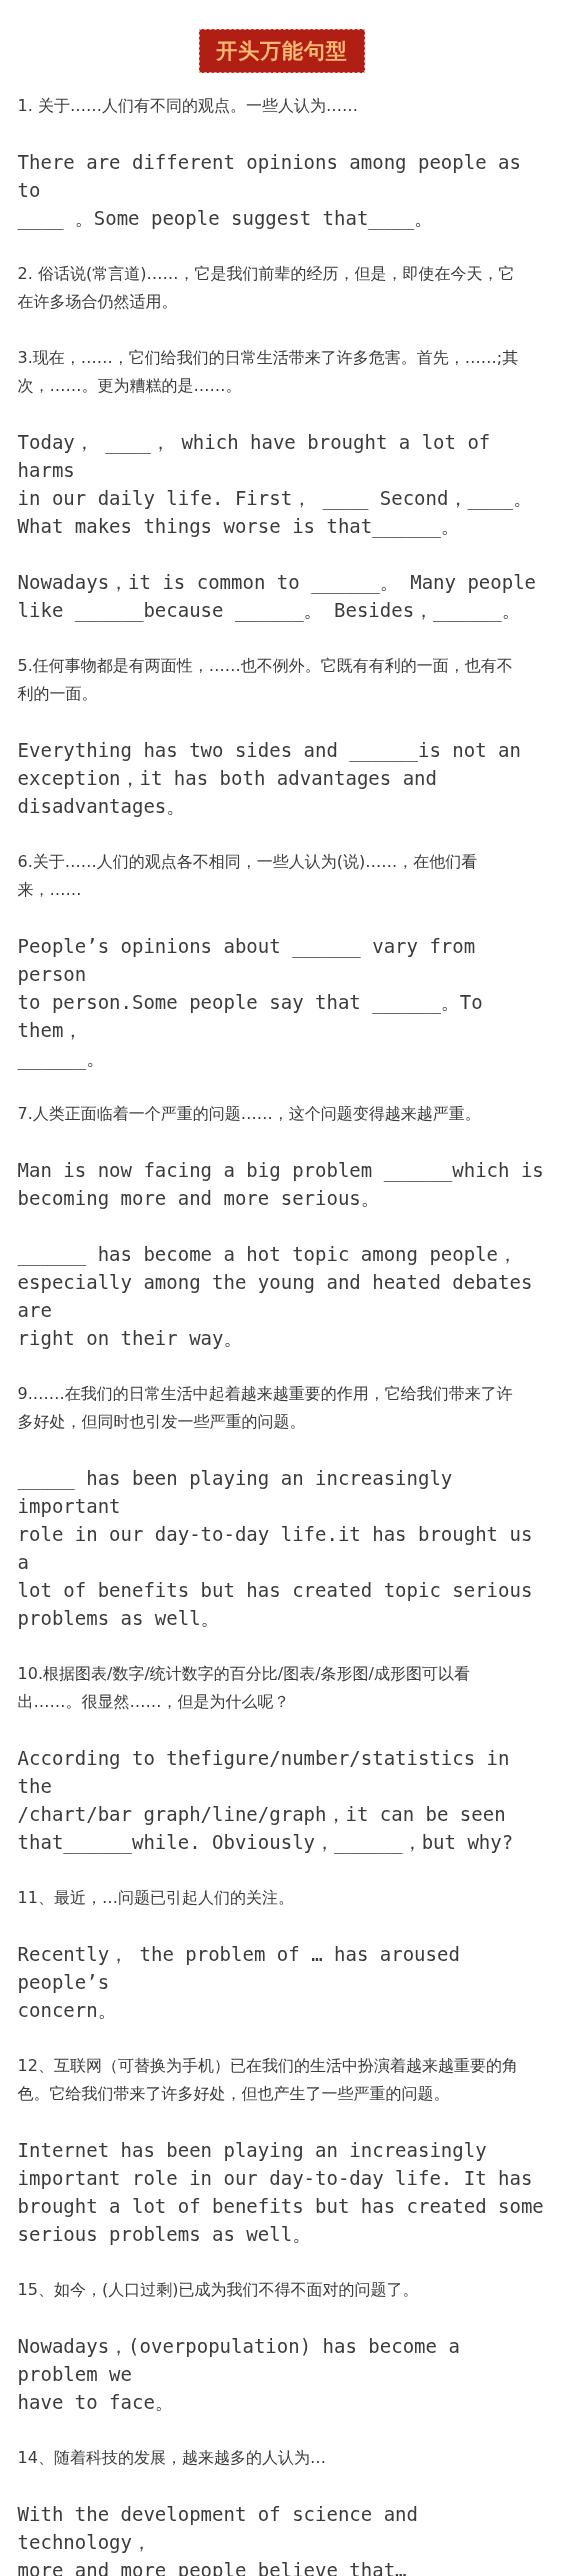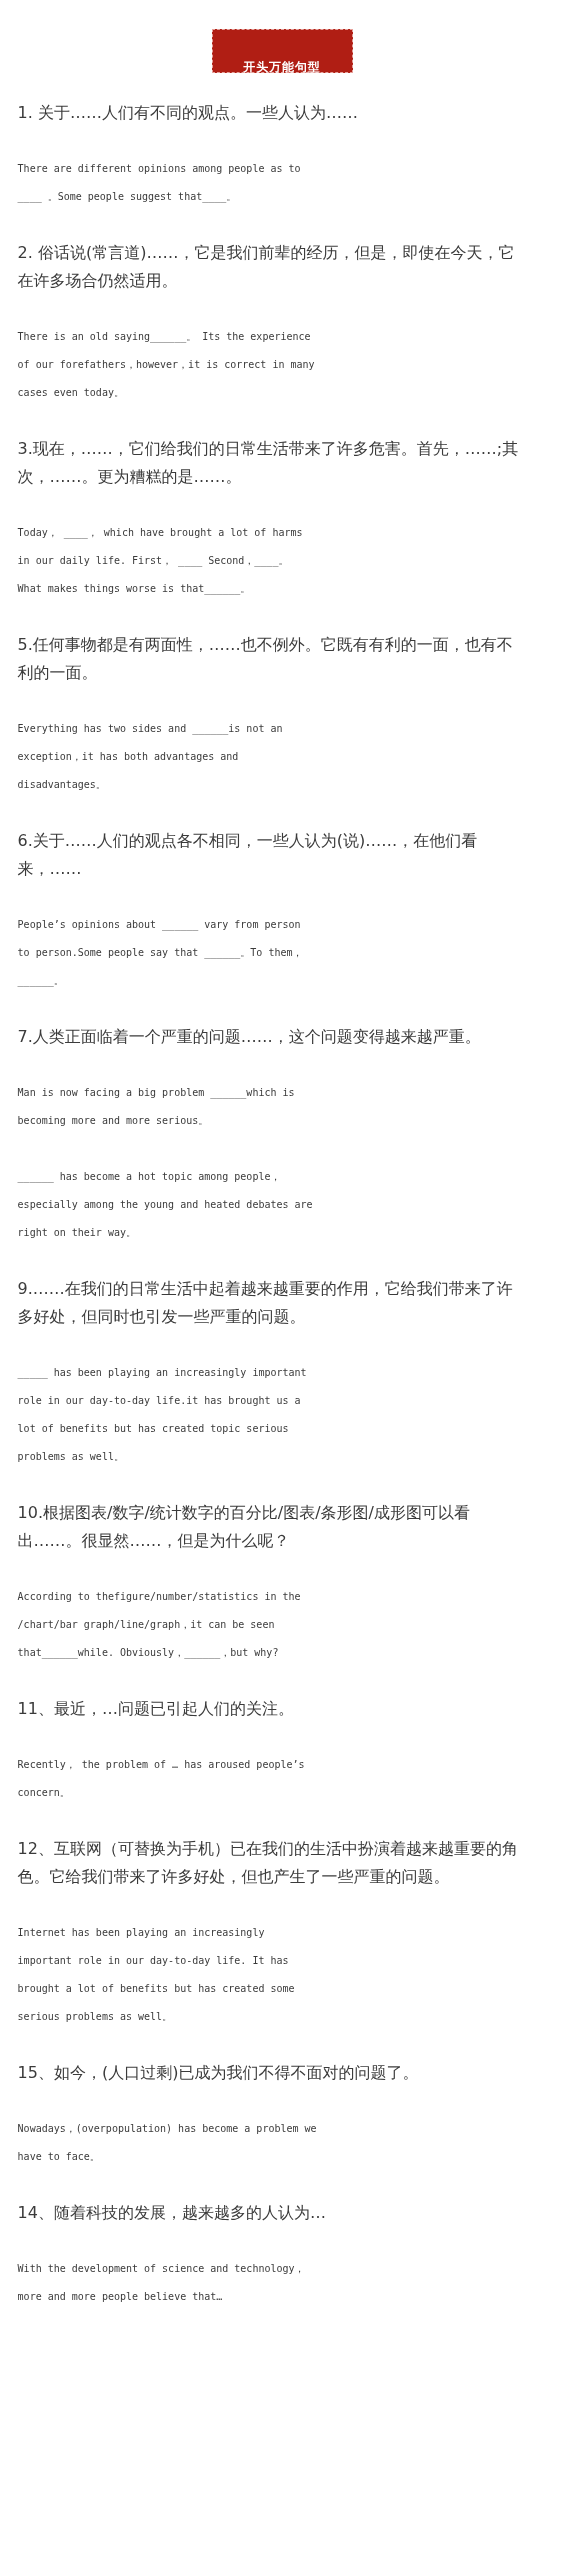--- a/index.html
+++ b/index.html
@@ -20,48 +20,48 @@
       box-sizing: border-box;
       width: 564px;
     }
     .title-wrap {
       text-align: center;
       margin-bottom: 19.4px;
     }
     .title-badge {
       display: inline-block;
       background: #b01e14;
-      color: #ffffff;
+      color: #fdba74;
       font-family: "DejaVu Sans", "Liberation Sans", sans-serif;
       font-weight: bold;
-      font-size: 12px;
+      font-size: 21px;
       line-height: 42px;
       height: 44px;
-      padding: 16px 16px;
+      padding: 0 16px;
       border: 0.9px dashed #e6a29c;
       box-sizing: border-box;
       min-width: 141px;
       letter-spacing: 0.9px;
     }
     .item {
       margin: 0;
     }
     .zh {
       margin: 0 18px 28px 0;
       font-family: "DejaVu Sans", "Liberation Sans", sans-serif;
       font-size: 16px;
       line-height: 28px;
       font-weight: normal;
       color: #3b3b3b;
       word-break: break-all;
     }
     .en {
       margin: 0 0 28px 0;
       font-family: "DejaVu Sans Mono", "Liberation Mono", monospace;
-      font-size: 10px;
+      font-size: 19px;
       line-height: 28px;
       color: #3b3b3b;
       white-space: pre-wrap;
       word-break: normal;
     }
   </style>
 </head>
 <body>
 
 <div class="page">
@@ -69,31 +69,30 @@
     <span class="title-badge">开头万能句型</span>
   </div>
 
   <div class="item">
     <p class="zh">1. 关于……人们有不同的观点。一些人认为……</p>
     <p class="en">There are different opinions among people as to
 ____ 。Some people suggest that____。</p>
   </div>
   <div class="item">
     <p class="zh">2. 俗话说(常言道)……，它是我们前辈的经历，但是，即使在今天，它在许多场合仍然适用。</p>
-    <p class="en">There is an old saying______。 Its the experience
-of our forefathers，however，it is correct in many
-cases even today。</p>
   </div>
   <div class="item">
     <p class="zh">3.现在，……，它们给我们的日常生活带来了许多危害。首先，……;其次，……。更为糟糕的是……。</p>
     <p class="en">Today， ____， which have brought a lot of harms
 in our daily life. First， ____ Second，____。
 What makes things worse is that______。</p>
   </div>
   <div class="item">
+    <p class="en">Nowadays，it is common to ______。 Many people
+like ______because ______。 Besides，______。</p>
   </div>
   <div class="item">
     <p class="zh">5.任何事物都是有两面性，……也不例外。它既有有利的一面，也有不利的一面。</p>
     <p class="en">Everything has two sides and ______is not an
 exception，it has both advantages and
 disadvantages。</p>
   </div>
   <div class="item">
     <p class="zh">6.关于……人们的观点各不相同，一些人认为(说)……，在他们看来，……</p>
     <p class="en">People’s opinions about ______ vary from person

